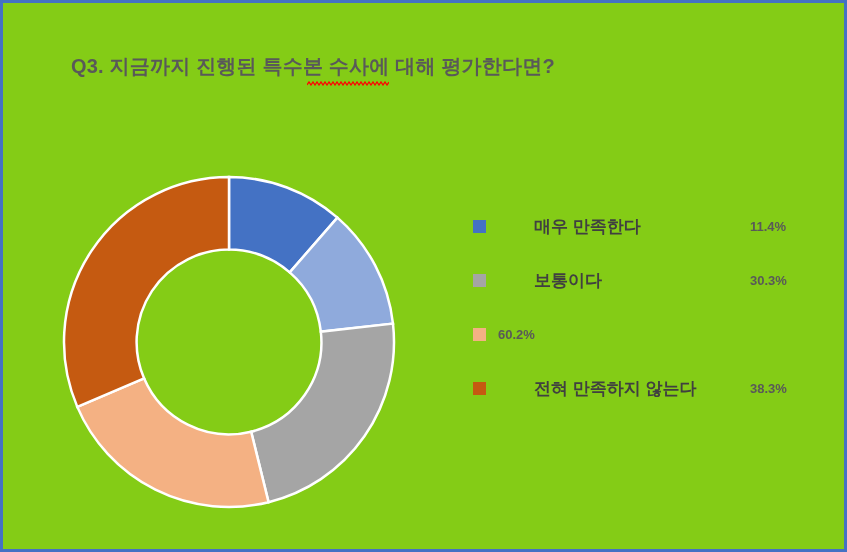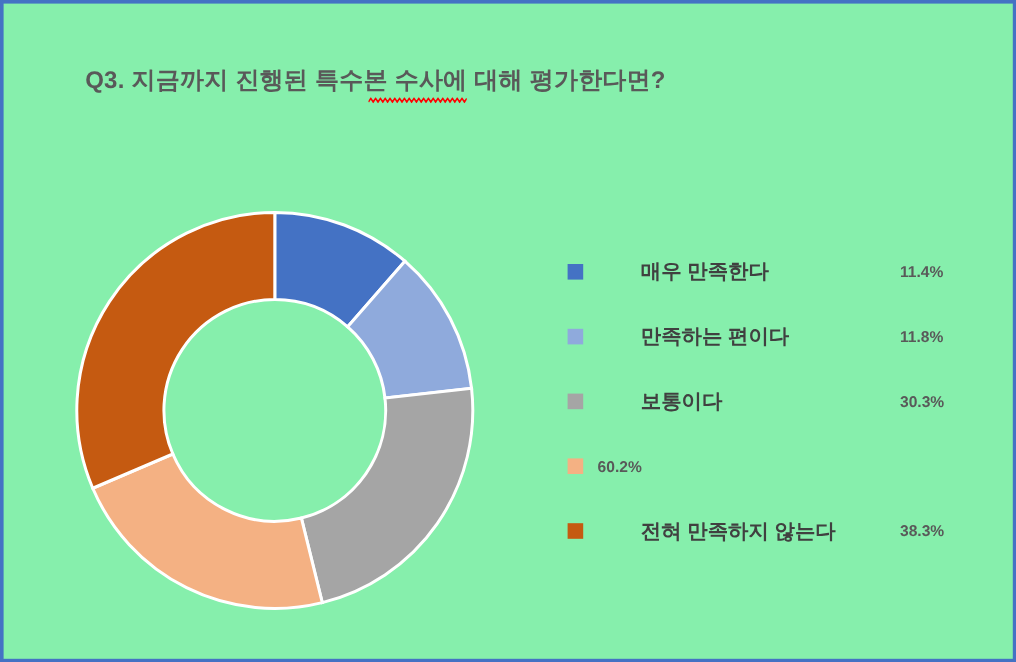--- a/index.html
+++ b/index.html
@@ -8,21 +8,21 @@
     background: #ffffff;
   }
   body {
     font-family: "Liberation Sans", "DejaVu Sans", sans-serif;
   }
   .page {
     position: relative;
     width: 847px;
     height: 552px;
     box-sizing: border-box;
-    background: #86efac;
+    background: #84cc16;
     border: 3px solid #4472C4;
     overflow: hidden;
   }
   .chart-title {
     position: absolute;
     left: 68px;
     top: 50px;
     font-size: 20px;
     font-weight: bold;
     color: #595959;
@@ -104,25 +104,20 @@
       </svg>
   </div>
 
   <div class="legend" id="legend">
       <div class="legend-row">
         <span class="legend-swatch" style="background: rgb(68, 114, 196);"></span>
         <span class="legend-label">매우 만족한다</span>
         <span class="legend-value">11.4%</span>
       </div>
       <div class="legend-row">
-        <span class="legend-swatch" style="background: rgb(143, 170, 220);"></span>
-        <span class="legend-label">만족하는 편이다</span>
-        <span class="legend-value">11.8%</span>
-      </div>
-      <div class="legend-row">
         <span class="legend-swatch" style="background: rgb(165, 165, 165);"></span>
         <span class="legend-label">보통이다</span>
         <span class="legend-value">30.3%</span>
       </div>
       <div class="legend-row">
         <span class="legend-swatch" style="background: rgb(244, 177, 131);"></span>
         <span class="legend-value">60.2%</span>
       </div>
       <div class="legend-row">
         <span class="legend-swatch" style="background: rgb(197, 90, 17);"></span>

